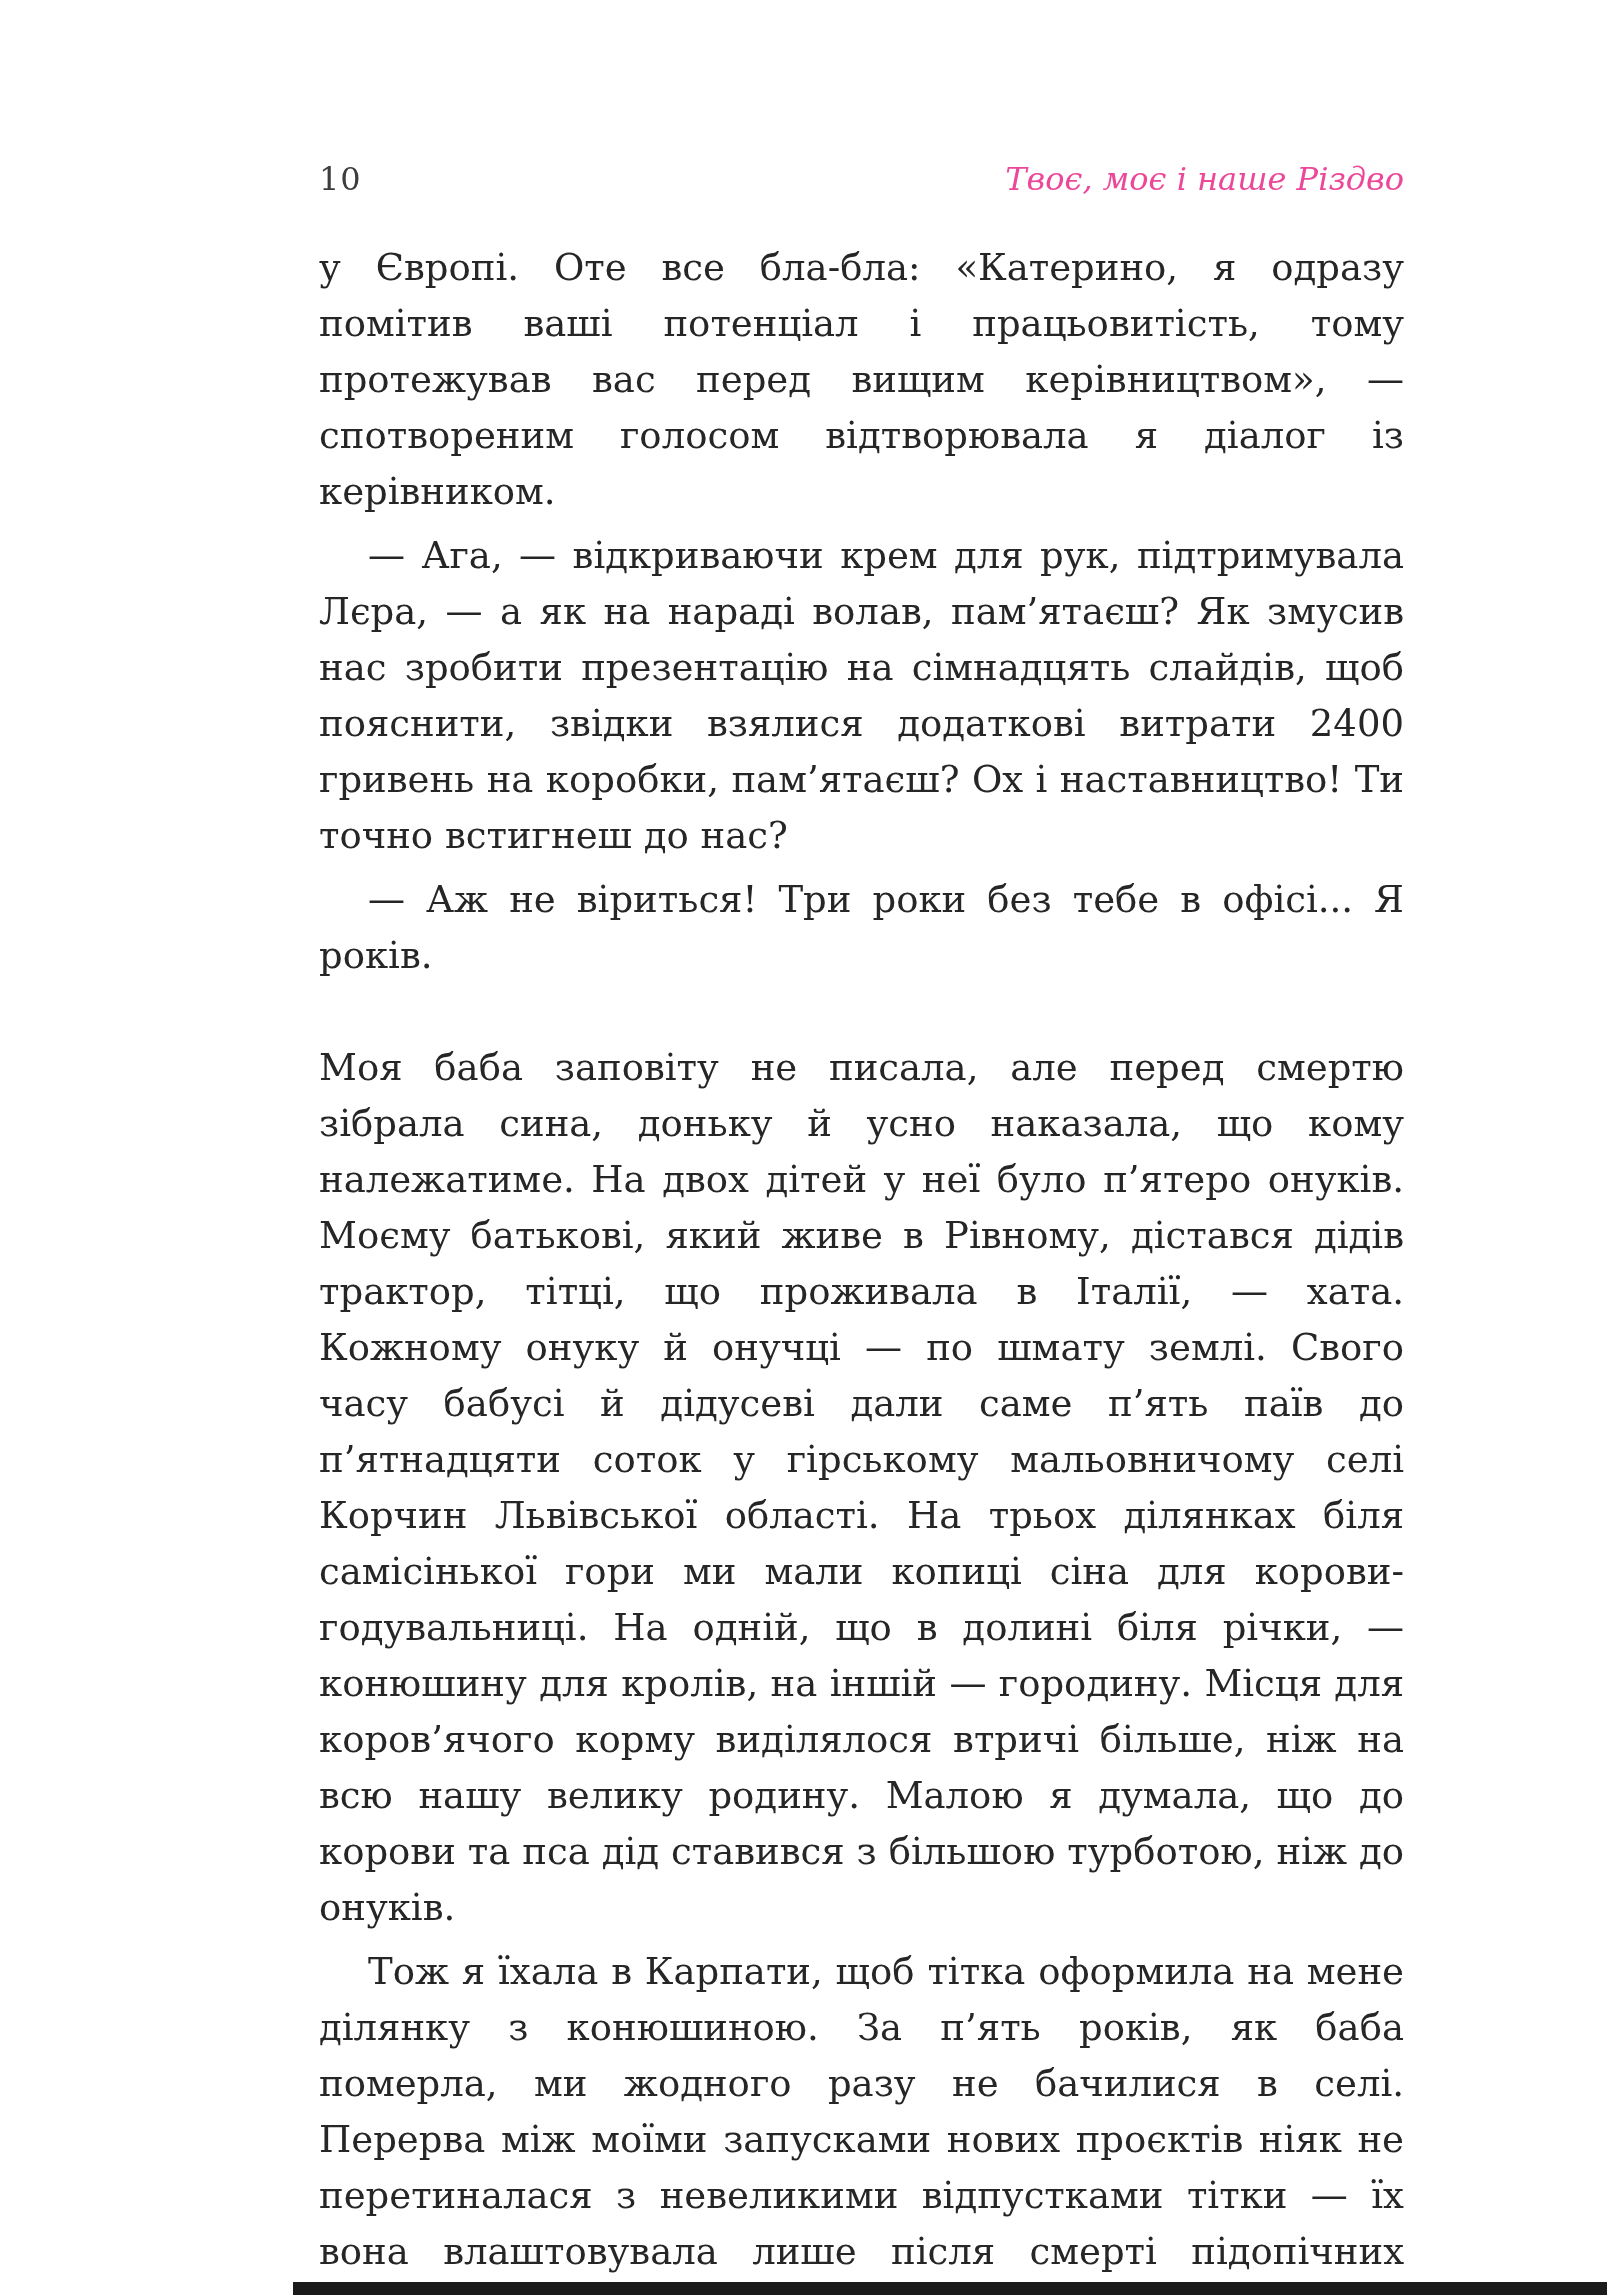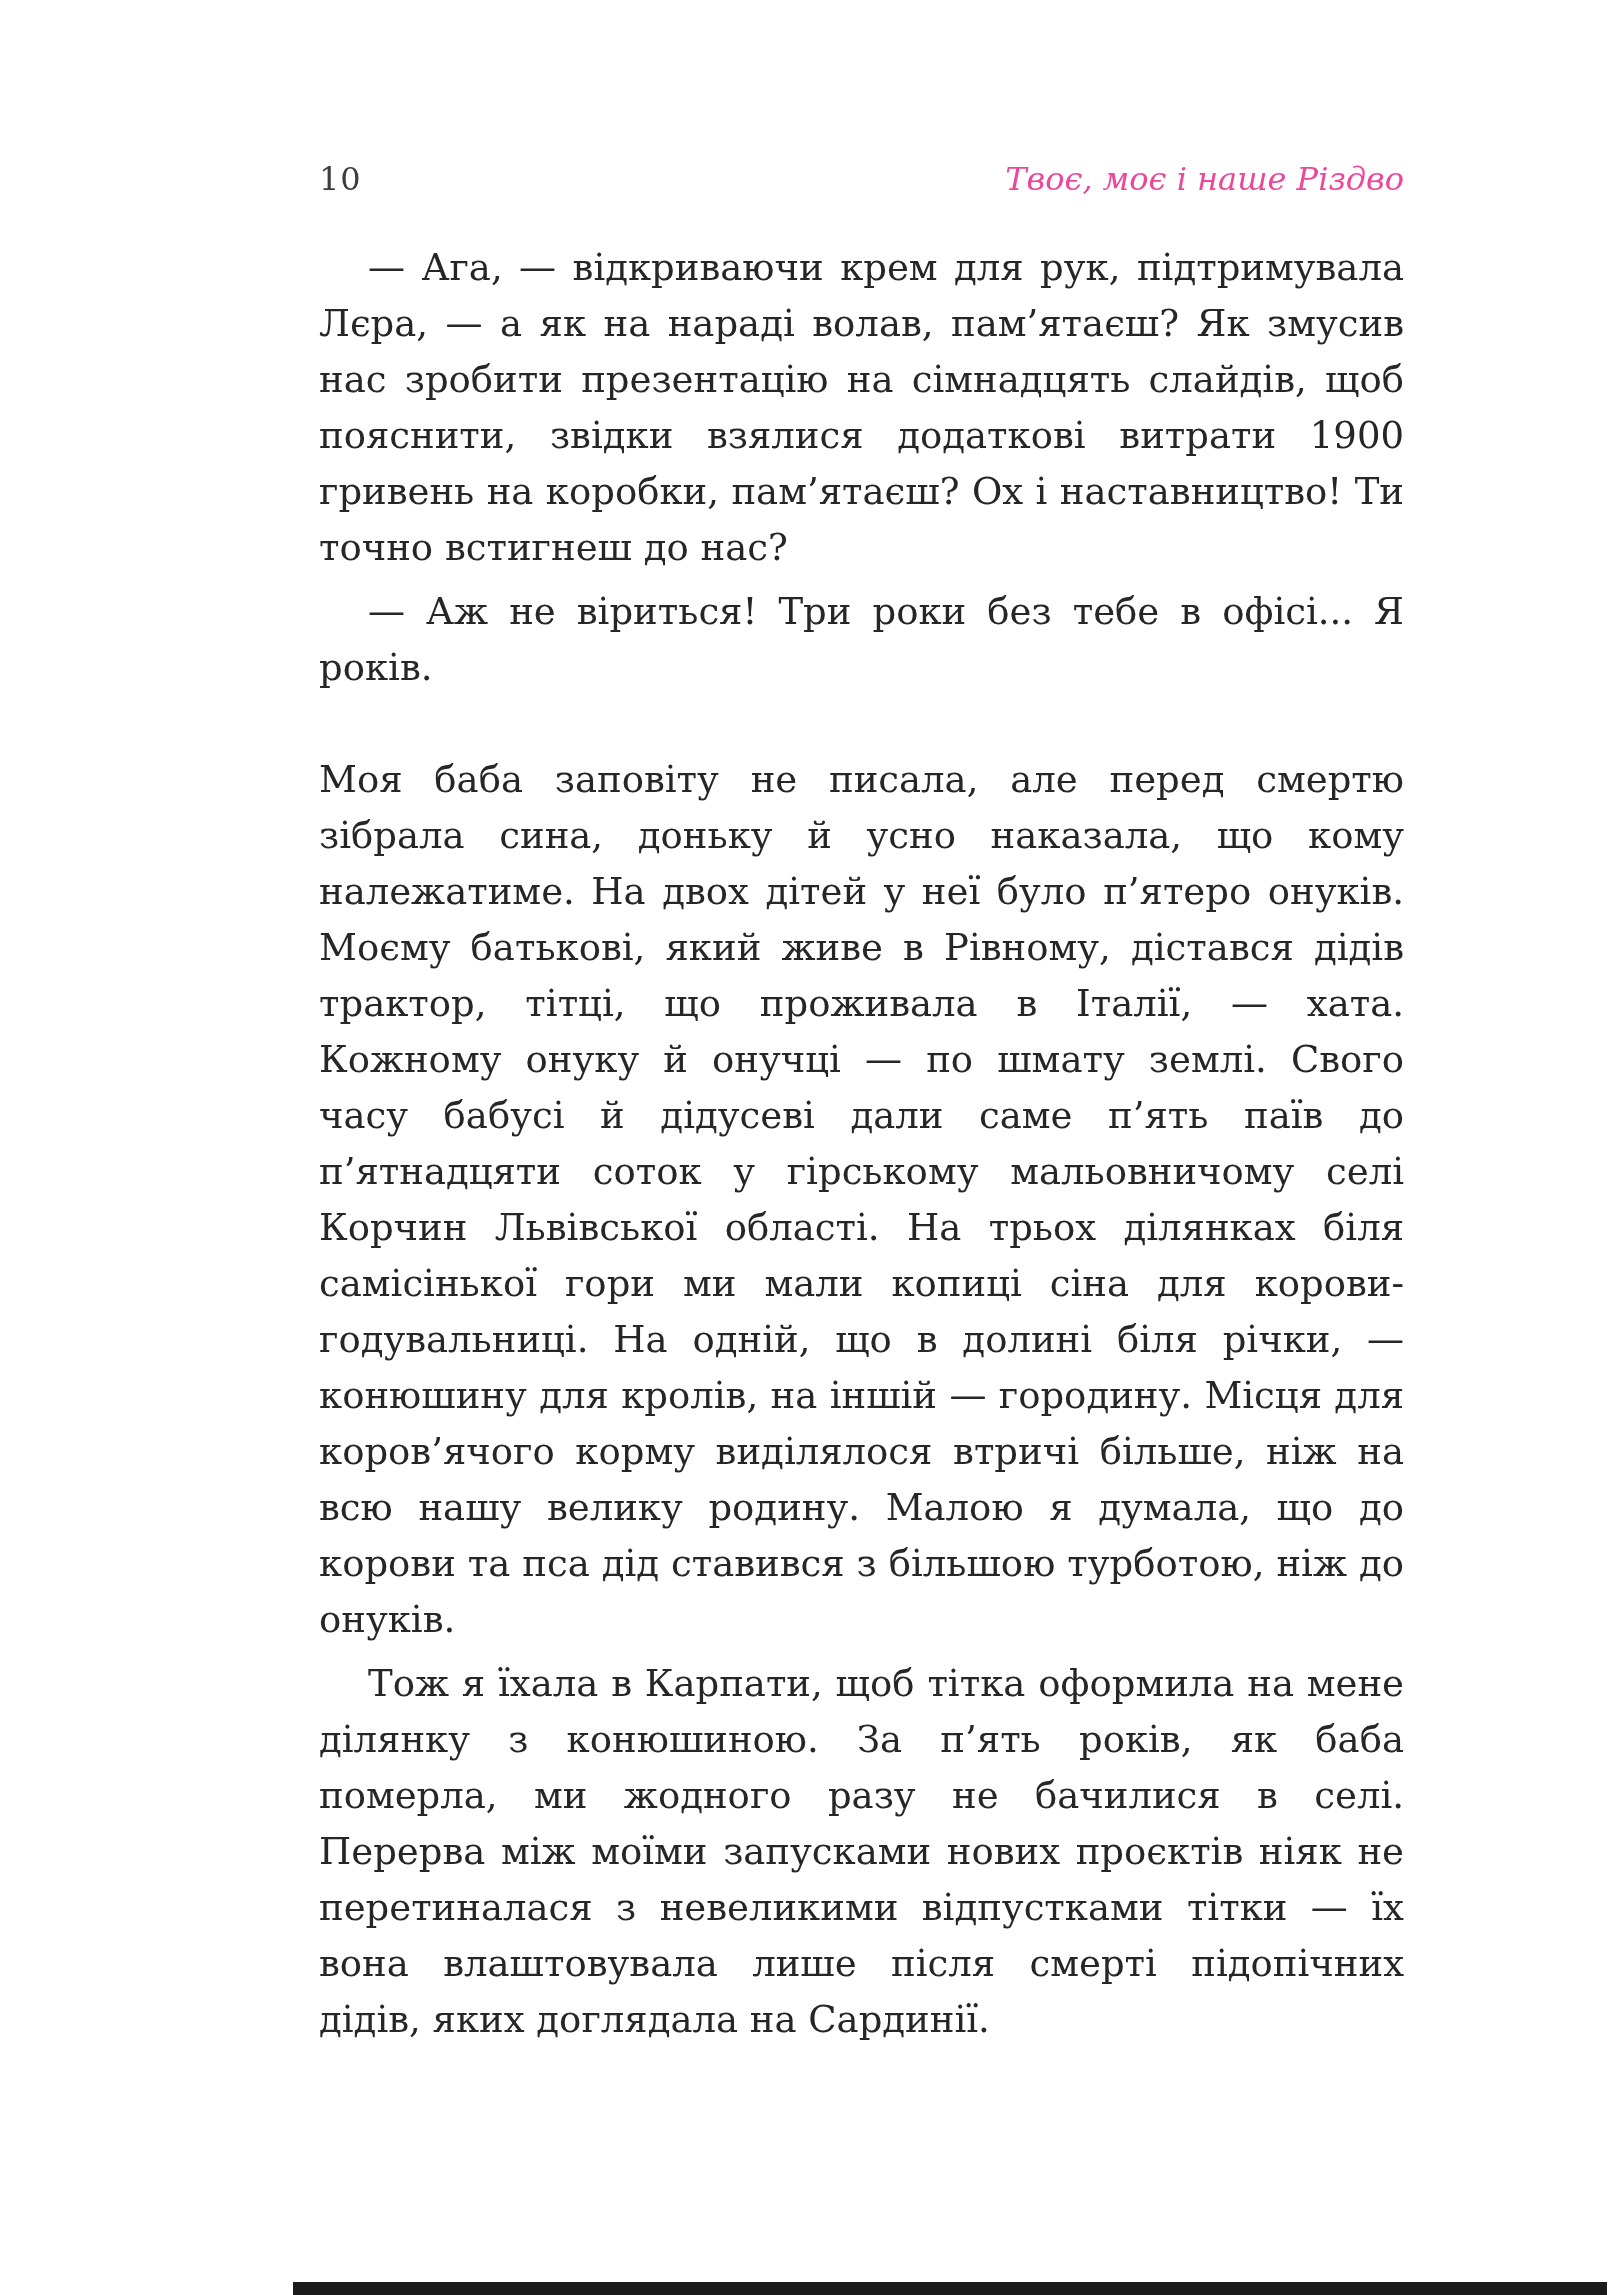--- a/index.html
+++ b/index.html
@@ -76,21 +76,22 @@
 <body>
 
 <div class="page">
 
   <div class="running-header">
     <span class="page-number">10</span>
     <span class="running-title">Твоє, моє і наше Різдво</span>
   </div>
 
   <div class="body-text">
-    <p class="indent">— Ага, — відкриваючи крем для рук, підтримувала Лєра, — а як на нараді волав, пам’ятаєш? Як змусив нас зробити презентацію на сімнадцять слайдів, щоб пояснити, звідки взялися додаткові витрати 1900 гривень на коробки, пам’ятаєш? Ох і наставництво! Ти точно встигнеш до нас?</p>
+    <p>у Європі. Оте все бла-бла: «Катерино, я одразу помітив ваші потенціал і працьовитість, тому протежував вас перед вищим керівництвом», — спотвореним голосом відтворювала я діалог із керівником.</p>
+    <p class="indent">— Ага, — відкриваючи крем для рук, підтримувала Лєра, — а як на нараді волав, пам’ятаєш? Як змусив нас зробити презентацію на сімнадцять слайдів, щоб пояснити, звідки взялися додаткові витрати 2400 гривень на коробки, пам’ятаєш? Ох і наставництво! Ти точно встигнеш до нас?</p>
     <p class="indent">— Аж не віриться! Три роки без тебе в офісі... Я років.</p>
     <p class="section-start">Моя баба заповіту не писала, але перед смертю зібрала сина, доньку й усно наказала, що кому належатиме. На двох дітей у неї було п’ятеро онуків. Моєму батькові, який живе в Рівному, дістався дідів трактор, тітці, що проживала в Італії, — хата. Кожному онуку й онучці — по шмату землі. Свого часу бабусі й дідусеві дали саме п’ять паїв до п’ятнадцяти соток у гірському мальовничому селі Корчин Львівської області. На трьох ділянках біля самісінької гори ми мали копиці сіна для корови-годувальниці. На одній, що в долині біля річки, — конюшину для кролів, на іншій — городину. Місця для коров’ячого корму виділялося втричі більше, ніж на всю нашу велику родину. Малою я думала, що до корови та пса дід ставився з більшою турботою, ніж до онуків.</p>
     <p class="indent">Тож я їхала в Карпати, щоб тітка оформила на мене ділянку з конюшиною. За п’ять років, як баба померла, ми жодного разу не бачилися в селі. Перерва між моїми запусками нових проєктів ніяк не перетиналася з невеликими відпустками тітки — їх вона влаштовувала лише після смерті підопічних дідів, яких доглядала на Сардинії.</p>
   </div>
 
   <div class="bottom-scan-bar"></div>
 
 </div>
 
 

